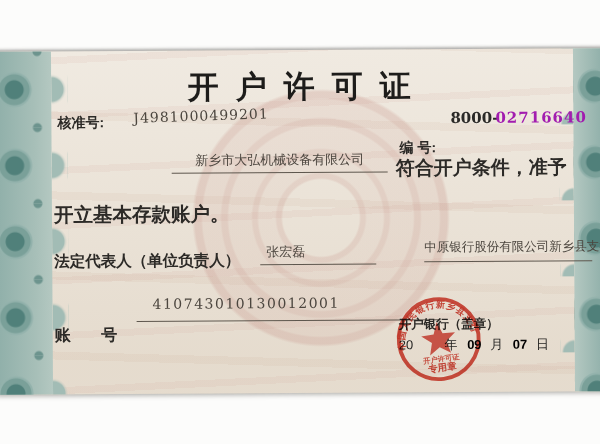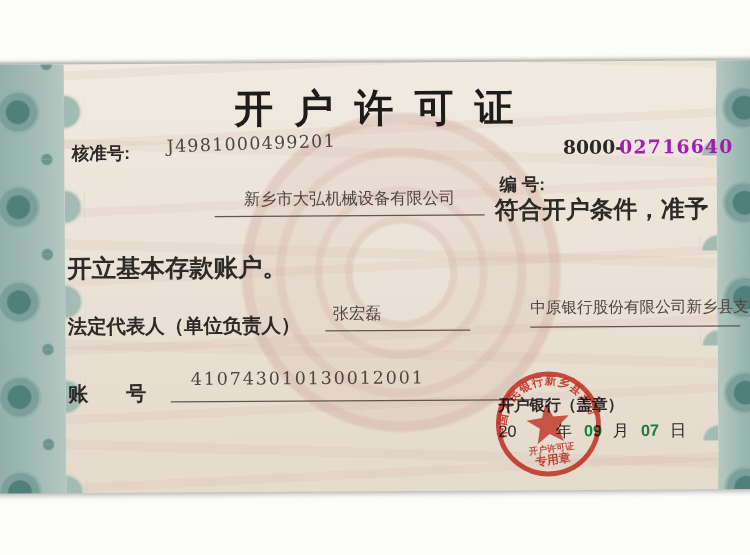--- a/index.html
+++ b/index.html
@@ -70,26 +70,26 @@
     font-size:31px;font-weight:700;letter-spacing:.55em;text-indent:.55em;
     color:#1d1c1a;
   }
   .lbl{font-weight:700;color:#2c2a27;}
   .val{
     font-family:"DejaVu Serif","Liberation Serif",serif;
     color:#4c463f;
   }
   .fill{border-bottom:1.5px solid #5e574e;}
   .red{color:#a21caf;font-weight:700;}
-  .sp{word-spacing:26px;}
+  .sp{word-spacing:26px;margin-top:20px;}
   
   .seal{position:absolute;left:399px;top:247px;width:86px;height:86px;
         transform:rotate(-7deg);mix-blend-mode:multiply;opacity:.92;}
   .dateline span{display:inline-block;}
-  .stamp-num{color:#15803d;font-weight:700;}
+  .stamp-num{color:#000000;font-weight:700;}
 </style>
 </head>
 <body>
 
 <div class="cert">
 
   <div class="edge edge-left"></div>
   <div class="edge edge-right"></div>
 
   <div class="t title">开户许可证</div>

